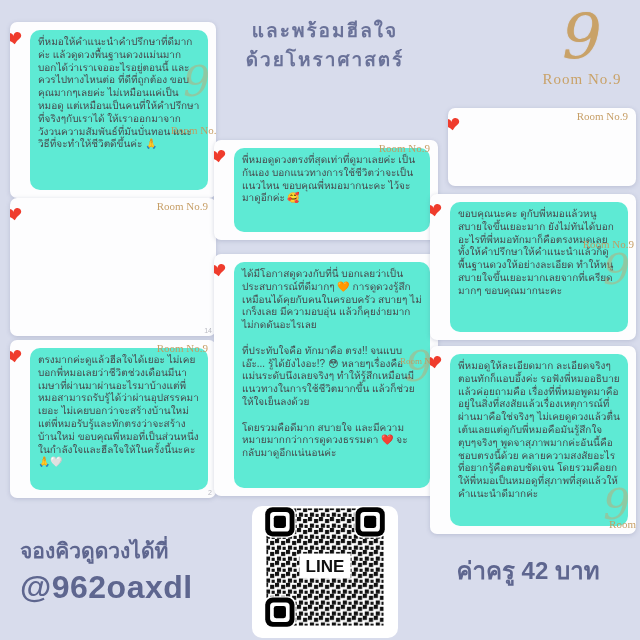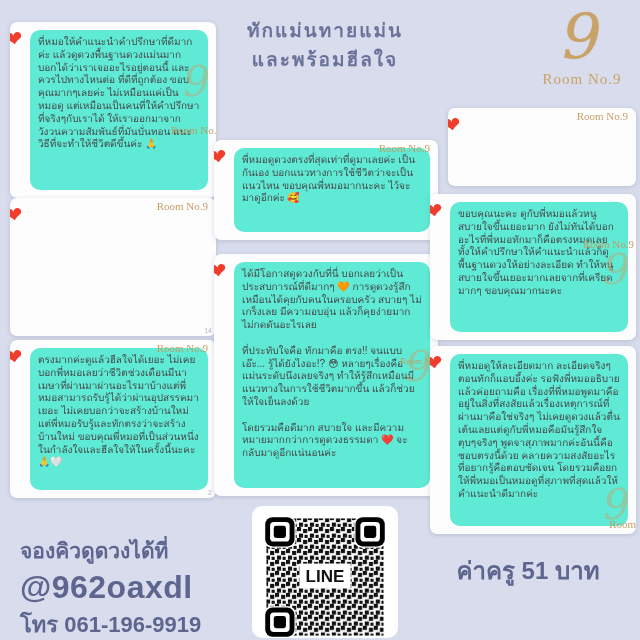--- a/index.html
+++ b/index.html
@@ -125,40 +125,40 @@
   }
   #booking .bk1{font-size:21px;}
   #booking .bk2{font-size:32px;letter-spacing:.5px;}
   #booking .bk3{font-size:22px;}
   #qr-card{
     position:absolute;
     left:252px;top:506px;
     width:146px;height:132px;
     background:#ffffff;
     border-radius:10px;
-    display:flex;align-items:flex-end;justify-content:center;
+    display:flex;align-items:flex-start;justify-content:center;
   }
   #price{
     position:absolute;
     left:420px;top:554px;width:216px;
     text-align:center;
     color:#5e668f;
     font-weight:bold;
     font-size:24px;
     line-height:1.45;
   }
 </style>
 </head>
 <body>
 
 <div id="poster">
 
   <div id="header">
-    <div>ทักแม่นทายแม่น</div>
     <div>และพร้อมฮีลใจ</div>
+    <div>ด้วยโหราศาสตร์</div>
   </div>
 
   <div id="logo">
     <span class="numeral">9</span>
     <span class="brand">Room No.9</span>
   </div>
 
   <div class="card" id="c-l1">
     <span class="heart">❤</span>
     <div class="bubble">
@@ -233,21 +233,20 @@
       <div class="msg">พี่หมอดูให้ละเอียดมาก ละเอียดจริงๆตอนทักก็แอบอึ้งค่ะ รอฟังพี่หมออธิบายแล้วค่อยถามคือ เรื่องที่พี่หมอพูดมาคืออยู่ในสิ่งที่สงสัยแล้วเรื่องเหตุการณ์ที่ผ่านมาคือใช่จริงๆ ไม่เคยดูดวงแล้วตื่นเต้นเลยแต่ดูกับพี่หมอคือมันรู้สึกใจตุบๆจริงๆ พูดจาสุภาพมากค่ะอันนี้คือชอบตรงนี้ด้วย คลายความสงสัยอะไรที่อยากรู้คือตอบชัดเจน โดยรวมคือยกให้พี่หมอเป็นหมอดูที่สุภาพที่สุดแล้วให้คำแนะนำดีมากค่ะ</div>
     </div>
     <span class="wm-logo">9</span>
     <span class="wm-text">Room</span>
     <span class="time"></span>
   </div>
 
   <div id="booking">
     <div class="bk1">จองคิวดูดวงได้ที่</div>
     <div class="bk2">@962oaxdl</div>
-    <div class="bk3">โทร 061-196-9919</div>
   </div>
 
   <div id="qr-card">
     <svg width="122" height="122" viewBox="0 0 100 100">
       <defs>
         <pattern id="qp" width="9" height="9" patternUnits="userSpaceOnUse">
           <rect x="0" y="0" width="3.4" height="3.4" fill="#111"></rect>
           <rect x="5" y="1.6" width="3.4" height="3.4" fill="#111"></rect>
           <rect x="1.6" y="5.4" width="3.4" height="3.4" fill="#111"></rect>
           <rect x="6.2" y="6.4" width="2.6" height="2.6" fill="#111"></rect>
@@ -274,16 +273,16 @@
         <rect x="5" y="79" width="16" height="16" rx="3" fill="#ffffff"></rect>
         <rect x="8" y="82" width="10" height="10" rx="2" fill="#000000"></rect>
       </g>
 
       <rect x="29" y="39" width="42" height="20" fill="#ffffff"></rect>
       <text x="50" y="54" text-anchor="middle" font-size="14" font-weight="bold" font-family="Liberation Sans, DejaVu Sans, sans-serif" fill="#111">LINE</text>
     </svg>
   </div>
 
   <div id="price">
-    <div>ค่าครู 51 บาท</div>
+    <div>ค่าครู 42 บาท</div>
   </div>
 
 </div>
 
 </body></html>

